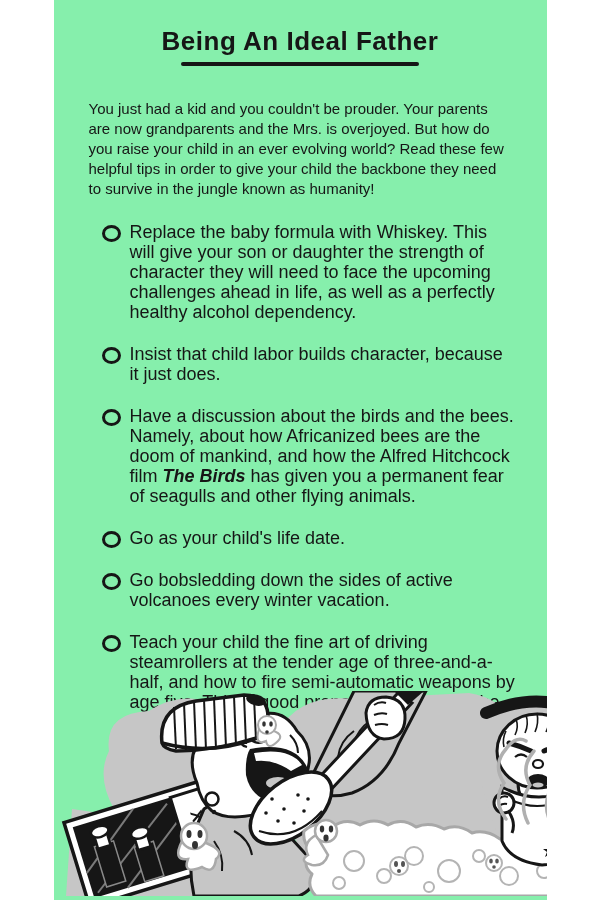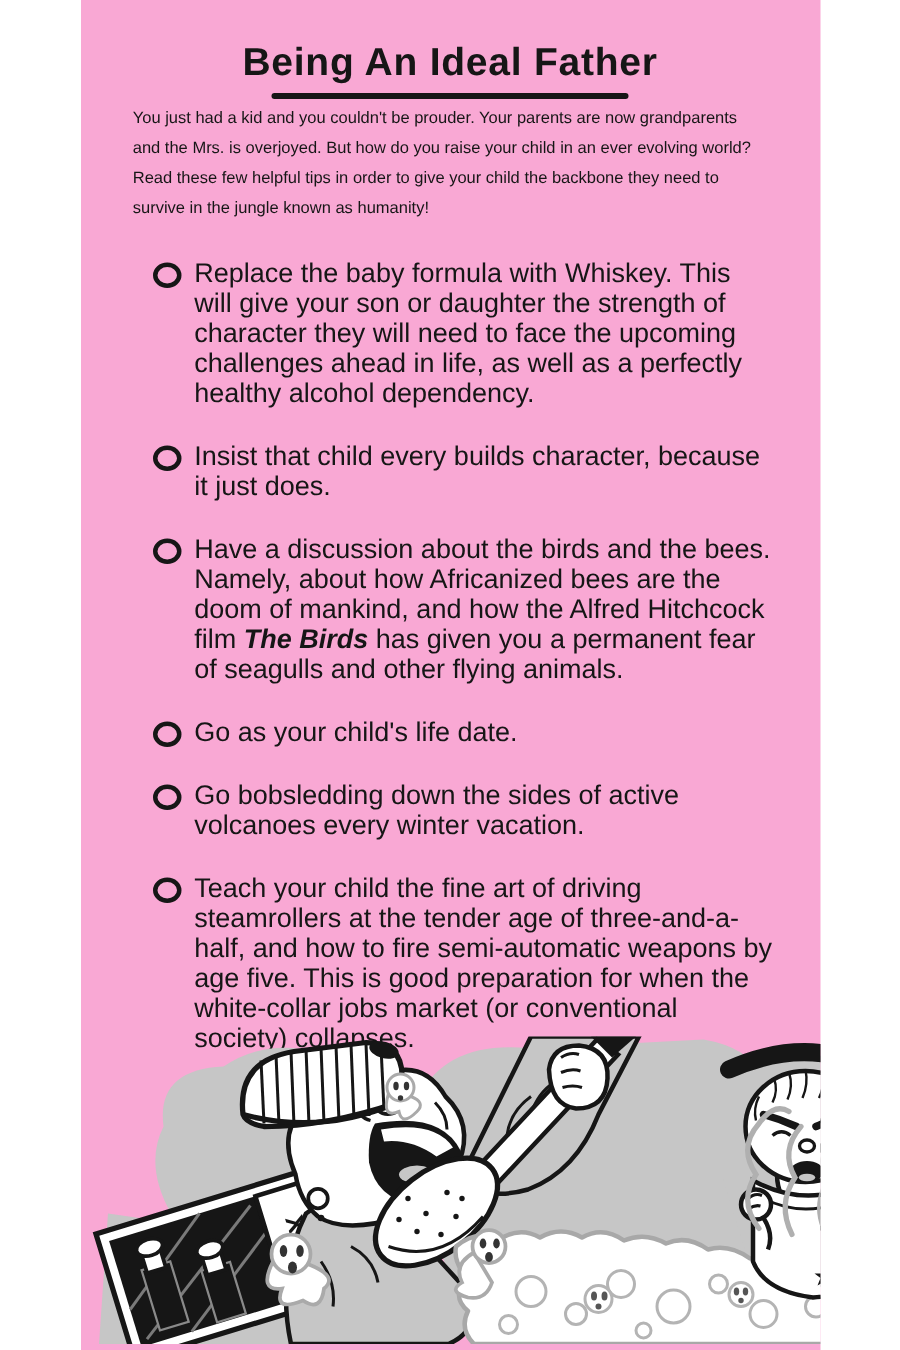--- a/index.html
+++ b/index.html
@@ -1,27 +1,27 @@
 <!DOCTYPE html>
 <html><head>
 <meta charset="utf-8">
 <style>
   html,body { margin:0; padding:0; background:#ffffff; }
   .page {
     position:relative; width:493px; height:900px; margin:0 auto;
-    background:#f9a8d4; color:#161616; overflow:hidden;
+    background:#86efac; color:#161616; overflow:hidden;
     font-family:"Liberation Sans", sans-serif;
   }
   header { text-align:center; }
   h1.page-title {
     margin:26px 0 0; font-size:26px; line-height:30px; font-weight:bold;
     letter-spacing:0.5px; font-family:"Liberation Sans", sans-serif;
   }
   .title-underline { width:238px; height:4px; background:#161616; margin:6px auto 0; border-radius:2px; }
-  p.intro { margin:3px 35px 0; font-size:11px; line-height:20px; }
+  p.intro { margin:33px 35px 0; font-size:15px; line-height:20px; }
   ul.tips { list-style:none; margin:23px 30px 0 0; padding:0 0 0 48px; }
   ul.tips li { position:relative; padding-left:28px; margin-bottom:22px; font-size:18px; line-height:20px; }
   .bullet {
     position:absolute; left:0; top:3px; width:13px; height:11px;
     border:3px solid #161616; border-radius:50%; display:inline-block;
   }
   em.movie { font-weight:bold; }
   svg.illustration { position:absolute; left:0; bottom:4px; width:600px; height:205px; display:block; }
 </style>
 </head>
@@ -36,21 +36,21 @@
 
   <p class="intro">You just had a kid and you couldn't be prouder. Your parents are now grandparents and the Mrs. is overjoyed. But how do you raise your child in an ever evolving world? Read these few helpful tips in order to give your child the backbone they need to survive in the jungle known as humanity!</p>
 
   <ul class="tips">
     <li>
       <span class="bullet"></span>
       <span>Replace the baby formula with Whiskey. This will give your son or daughter the strength of character they will need to face the upcoming challenges ahead in life, as well as a perfectly healthy alcohol dependency.</span>
     </li>
     <li>
       <span class="bullet"></span>
-      <span>Insist that child every builds character, because it just does.</span>
+      <span>Insist that child labor builds character, because it just does.</span>
     </li>
     <li>
       <span class="bullet"></span>
       <span><span>Have a discussion about the birds and the bees. Namely, about how Africanized bees are the doom of mankind, and how the Alfred Hitchcock film </span><em class="movie">The Birds</em><span> has given you a permanent fear of seagulls and other flying animals.</span></span>
     </li>
     <li>
       <span class="bullet"></span>
       <span>Go as your child's life date.</span>
     </li>
     <li>

